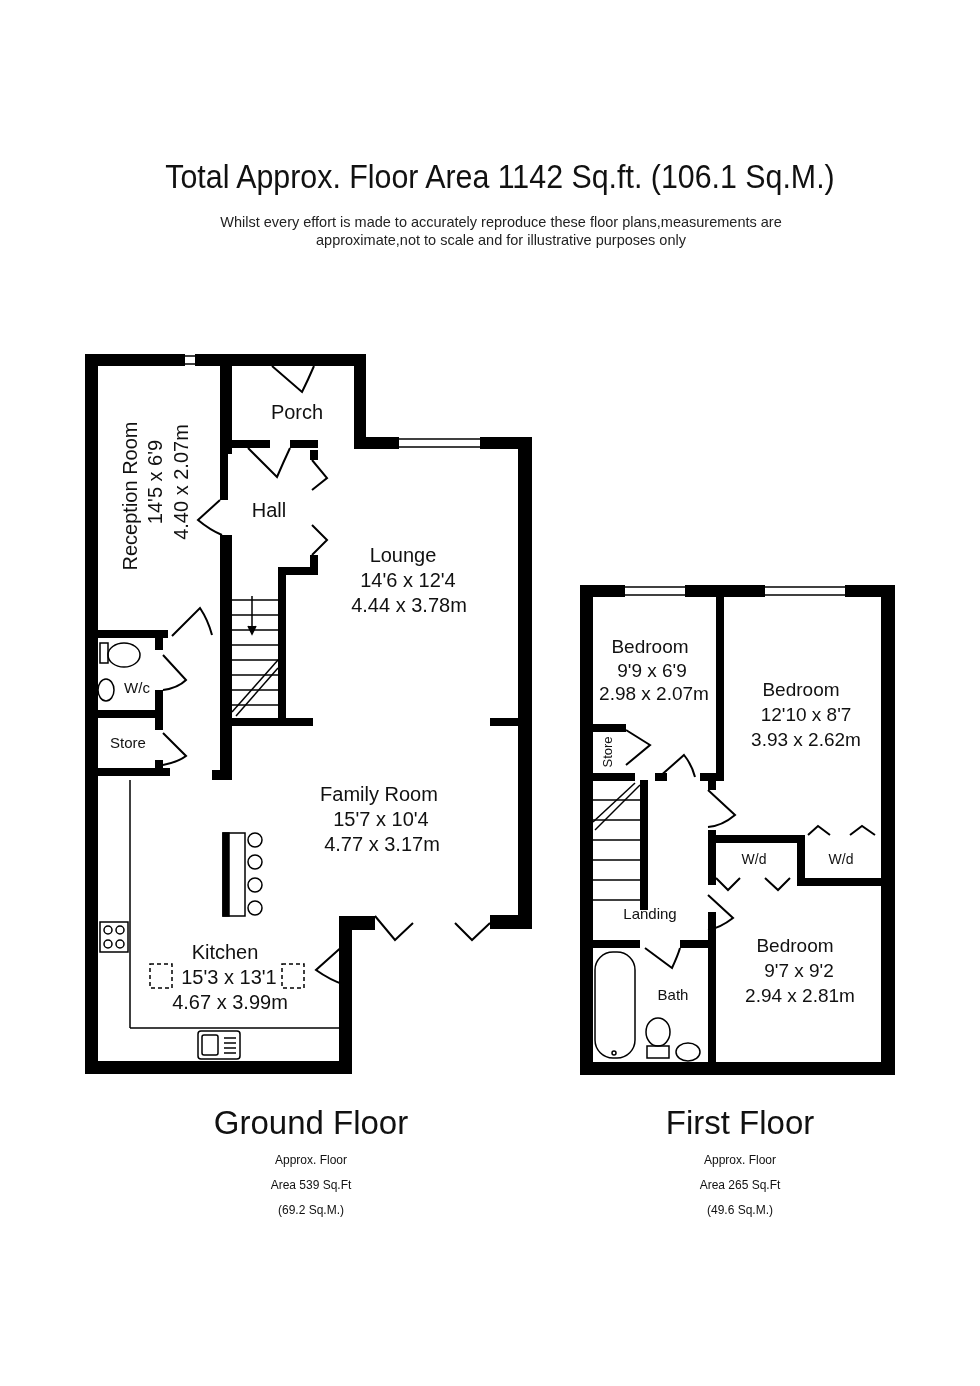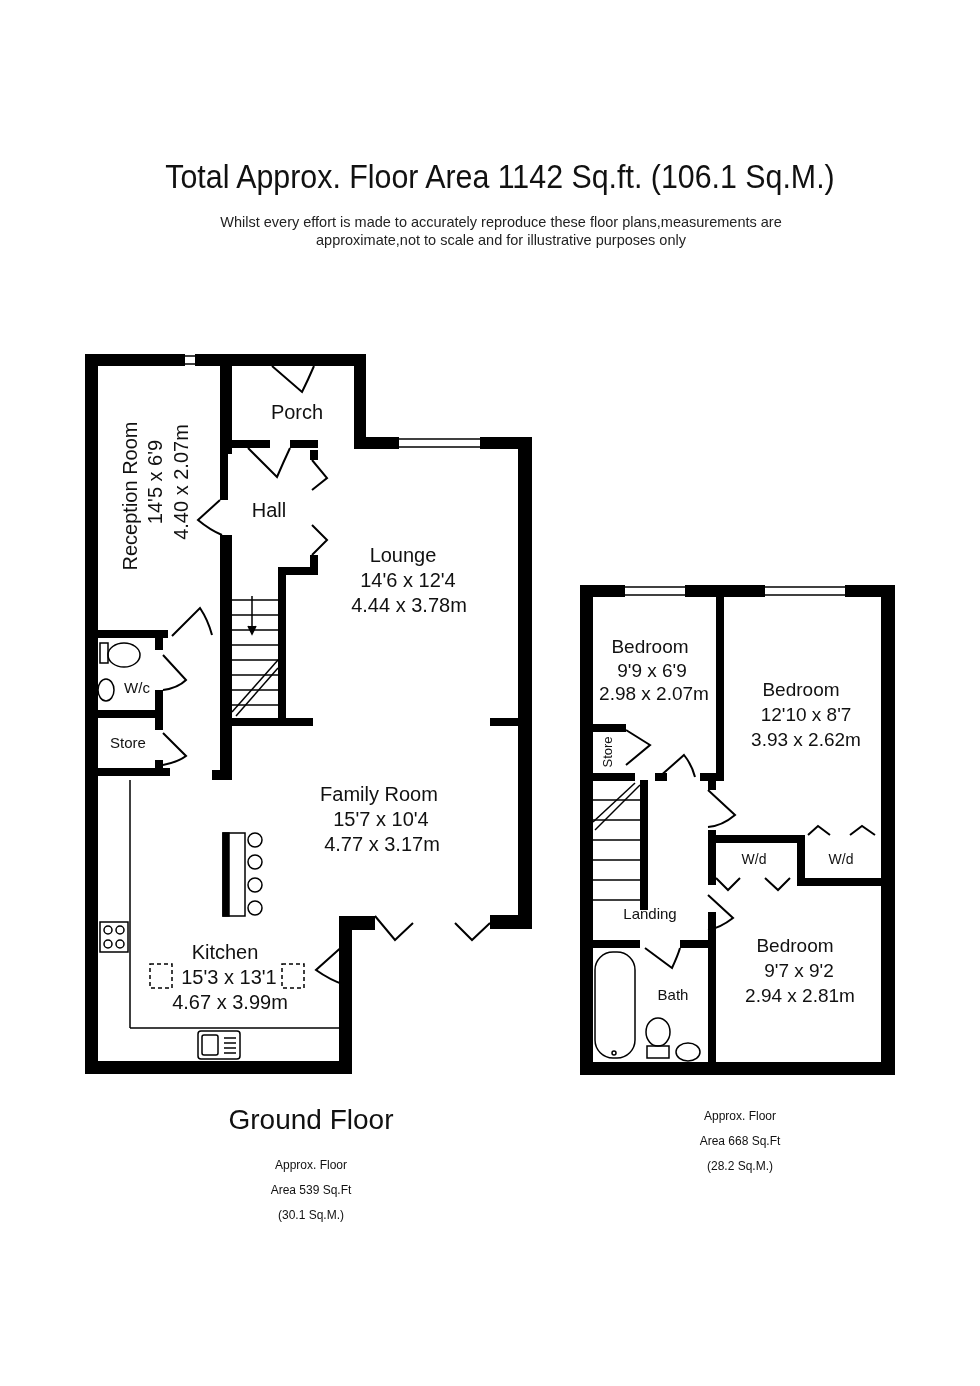--- a/index.html
+++ b/index.html
@@ -2,21 +2,21 @@
 <html><head>
 <meta charset="utf-8">
 <style>
   html, body { margin:0; padding:0; background:#ffffff; }
   body { width:980px; height:1386px; position:relative; overflow:hidden; font-family:"Liberation Sans", sans-serif; color:#111; }
   .title { position:absolute; top:158px; left:0; width:1000px; text-align:center; font-size:33px; transform:scaleX(0.92); transform-origin:500px 0; }
   .disclaimer { position:absolute; top:213px; left:0; width:1002px; text-align:center; font-size:14.5px; line-height:18px; color:#222; }
   svg.plan { position:absolute; left:0; top:0; }
   .lbl { font-family:"Liberation Sans", sans-serif; fill:#111; }
   .floor-caption { position:absolute; text-align:center; color:#111; }
-  .floor-caption .fname { font-size:28px; margin-bottom:17px; }
+  .floor-caption .fname { font-size:33px; margin-bottom:6px; }
   .floor-caption .farea { font-size:12px; line-height:25px; }
 </style>
 </head>
 <body>
 
 <div class="title">Total Approx. Floor Area 1142 Sq.ft. (106.1 Sq.M.)</div>
 <div class="disclaimer">
   <div>Whilst every effort is made to accurately reproduce these floor plans,measurements are</div>
   <div>approximate,not to scale and for illustrative purposes only</div>
 </div>
@@ -235,20 +235,21 @@
     <text x="795" y="952">Bedroom</text>
     <text x="799" y="977">9'7 x 9'2</text>
     <text x="800" y="1002">2.94 x 2.81m</text>
   </g>
 </svg>
 
 <div class="floor-caption" style="left:211px; top:1104px; width:200px;">
   <div class="fname">Ground Floor</div>
   <div class="farea">Approx. Floor</div>
   <div class="farea">Area 539 Sq.Ft</div>
-  <div class="farea">(30.1 Sq.M.)</div>
+  <div class="farea">(69.2 Sq.M.)</div>
 </div>
 
 <div class="floor-caption" style="left:640px; top:1104px; width:200px;">
+  <div class="fname">First Floor</div>
   <div class="farea">Approx. Floor</div>
-  <div class="farea">Area 668 Sq.Ft</div>
-  <div class="farea">(28.2 Sq.M.)</div>
+  <div class="farea">Area 265 Sq.Ft</div>
+  <div class="farea">(49.6 Sq.M.)</div>
 </div>
 
 </body></html>

